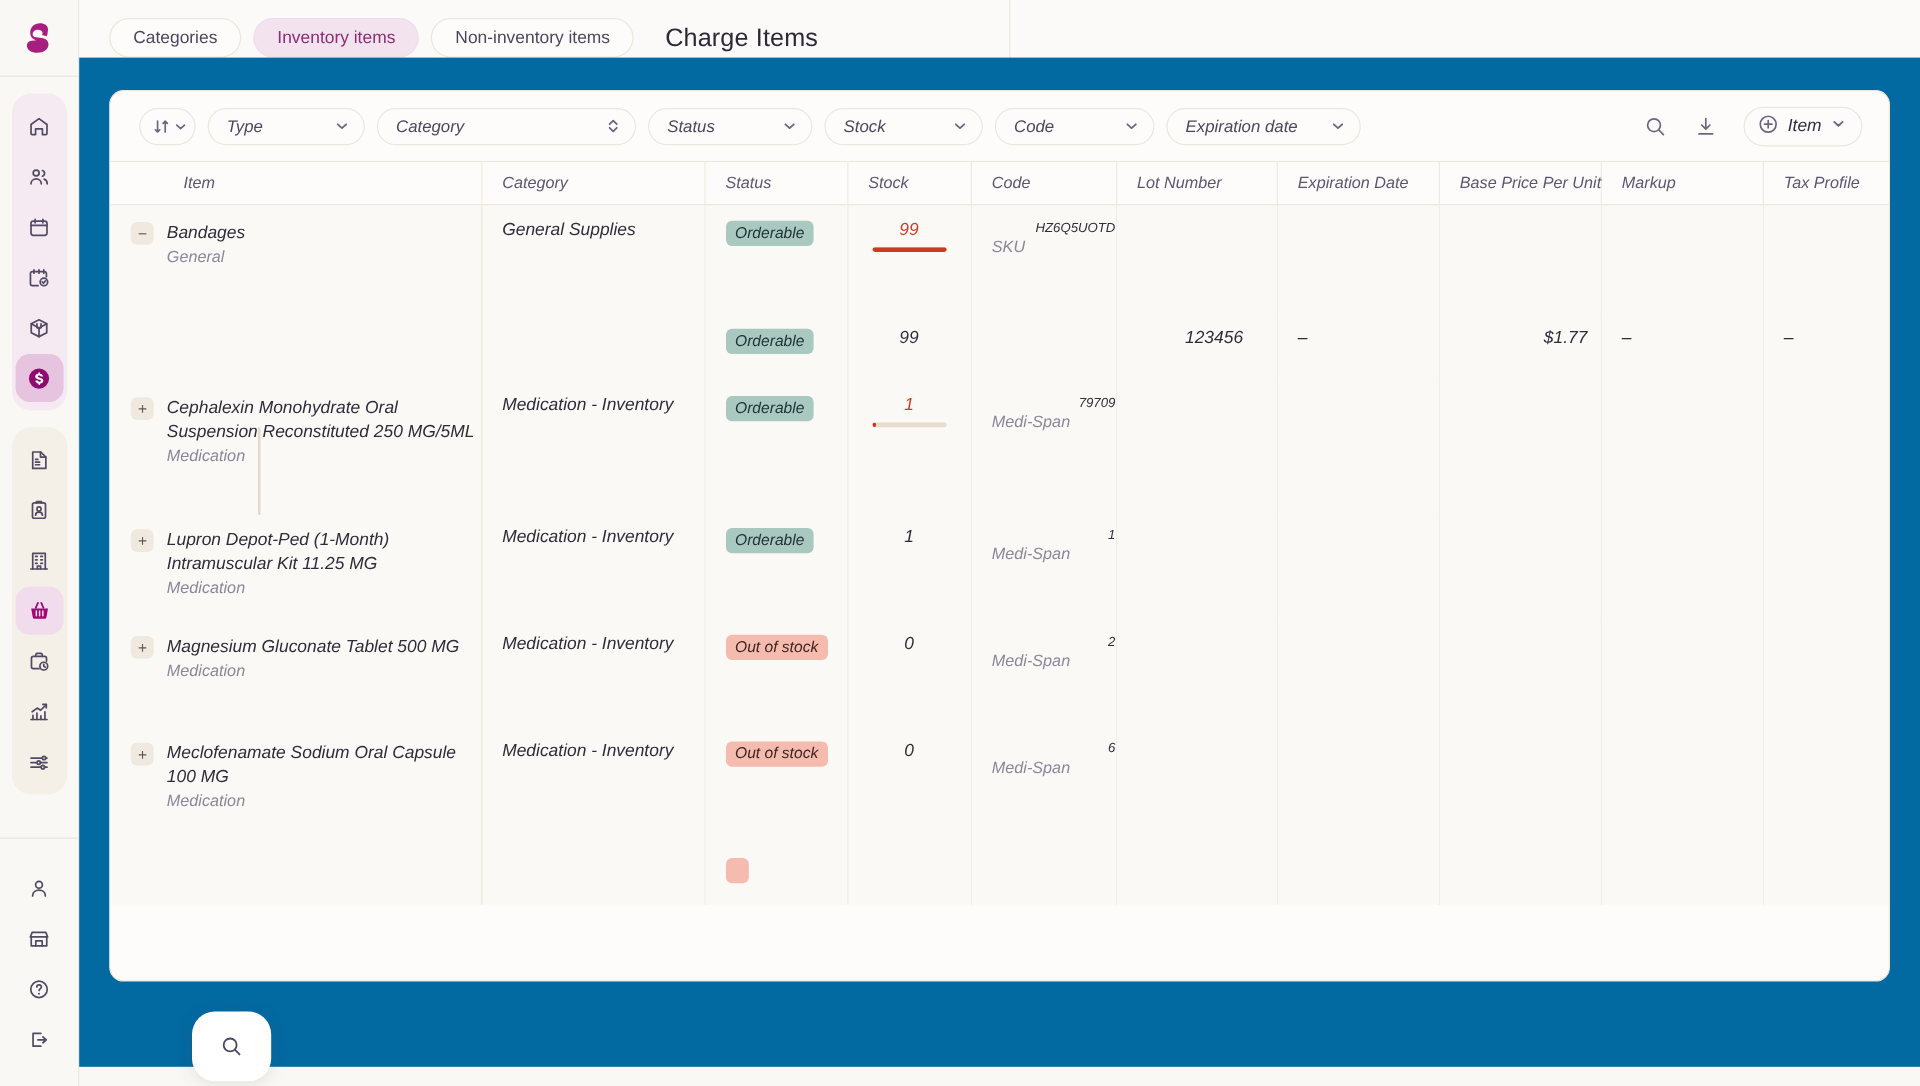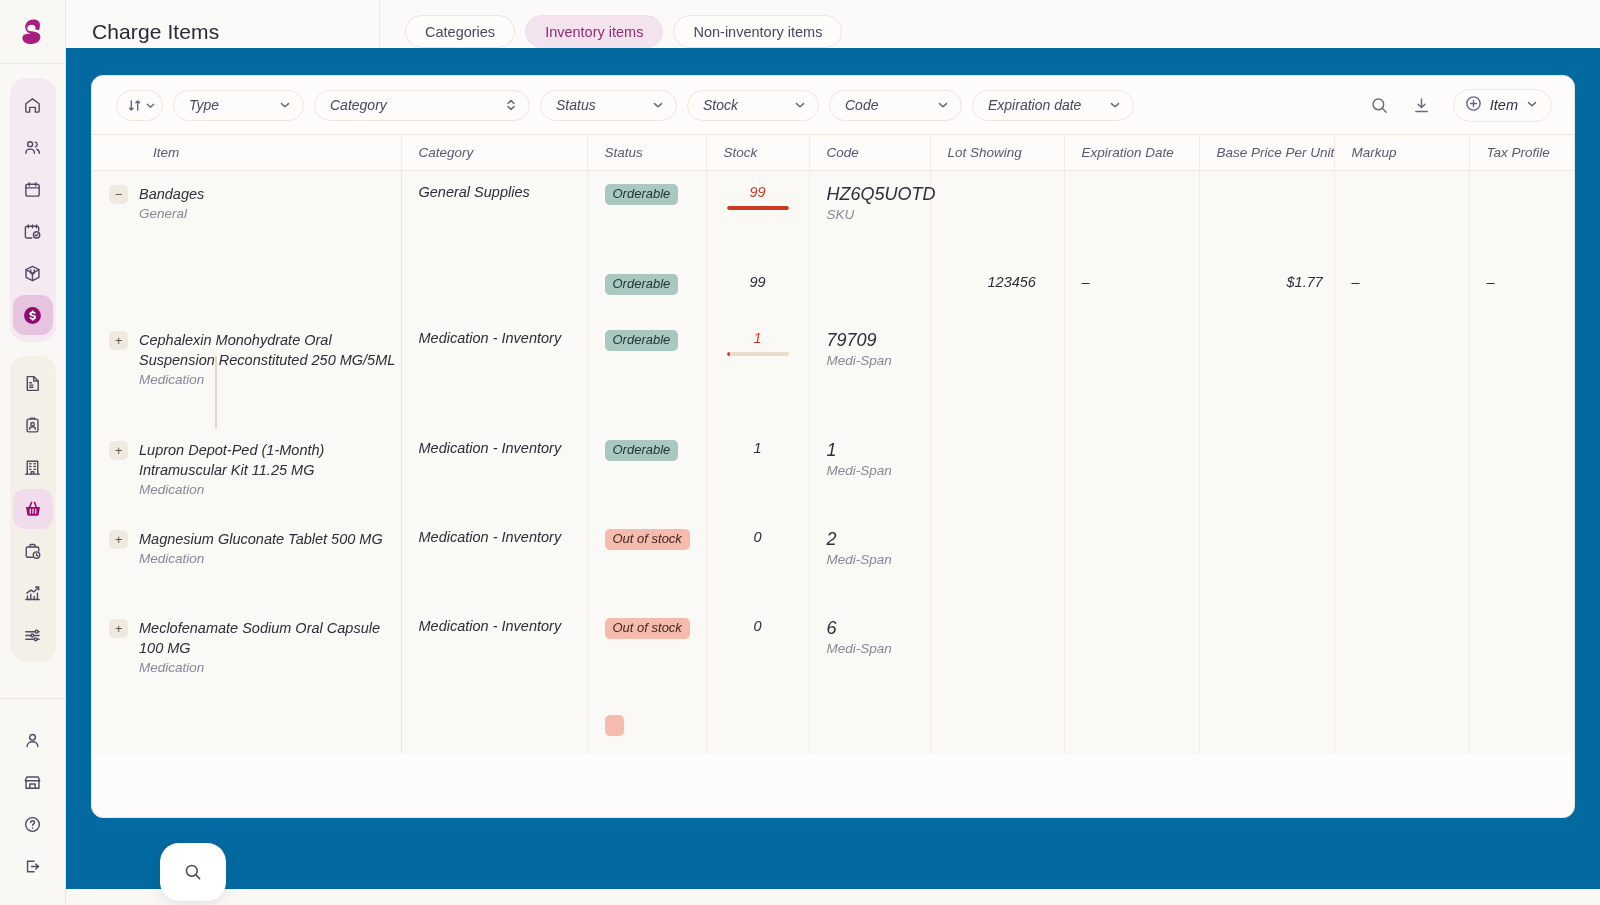--- a/index.html
+++ b/index.html
@@ -185,21 +185,21 @@
   .badge.oos { background: #f4bbae; color: #402420; }
 
   .stock-wrap { width: 62px; margin-left: 20px; text-align: center; }
   .stock-num { font-size: 14.5px; }
   .stock-num.red { color: #cf3b21; }
   .stock-num.dark { color: #2f2c3a; }
   .stock-bar { height: 4px; border-radius: 2px; background: #e6ddcc; margin-top: 6px; overflow: hidden; }
   .stock-bar > i { display: block; height: 100%; background: #c93a1f; border-radius: 2px; }
 
   .code-cell { padding-left: 17px; }
-  .code-main { font-size: 18px; color: #2f2c3a; }
+  .code-main { font-size: 11px; color: #2f2c3a; text-align: right; }
   .code-sub { font-size: 13.5px; color: #8b8698; margin-top: 2px; }
 
   .plain { padding-left: 17px; font-size: 14.5px; color: #2f2c3a; margin-left: 40px; }
   .dash { padding-left: 17px; color: #2f2c3a; }
 
   
   #table-footer {
     position: absolute; left: 0; bottom: 0; width: 1484px; height: 56px;
     border-top: 1px solid #ece6dd;
     background: #faf8f5;
@@ -350,26 +350,26 @@
     <div class="nav-btn">
       <svg width="19" height="19" viewBox="0 0 20 20">
         <path class="nav-icon-stroke" d="M11.6 4.4H4.8v11.2h6.8"></path>
         <path class="nav-icon-stroke" d="M13.4 7.4 16.4 10l-3 2.6M9 10h7.2"></path>
       </svg>
     </div>
   </div>
 </div>
 
 <div id="topbar">
-  <div id="page-title">Charge Items</div>
   <div id="tabs">
     <div class="tab">Categories</div>
     <div class="tab selected">Inventory items</div>
     <div class="tab">Non-inventory items</div>
   </div>
+  <div id="page-title">Charge Items</div>
 </div>
 
 <div id="main">
   <div id="card">
 
     <div id="filterbar">
 
       <div class="pill pill-sort">
         <span class="chev" style="margin-left:0">
           <svg width="15" height="15" viewBox="0 0 16 16">
@@ -482,21 +482,21 @@
             <col style="width:135px">
           <col style="width:187px">
         </colgroup>
         <thead>
           <tr>
             <th class="first">Item</th>
             <th>Category</th>
             <th>Status</th>
             <th>Stock</th>
             <th>Code</th>
-            <th>Lot Showing</th>
+            <th>Lot Number</th>
             <th>Expiration Date</th>
             <th>Base Price Per Unit</th>
             <th>Markup</th>
             <th>Tax Profile</th>
           </tr>
         </thead>
         <tbody>
 
           <tr class="parent-row" style="height:90px">
             <td class="cell-item">

